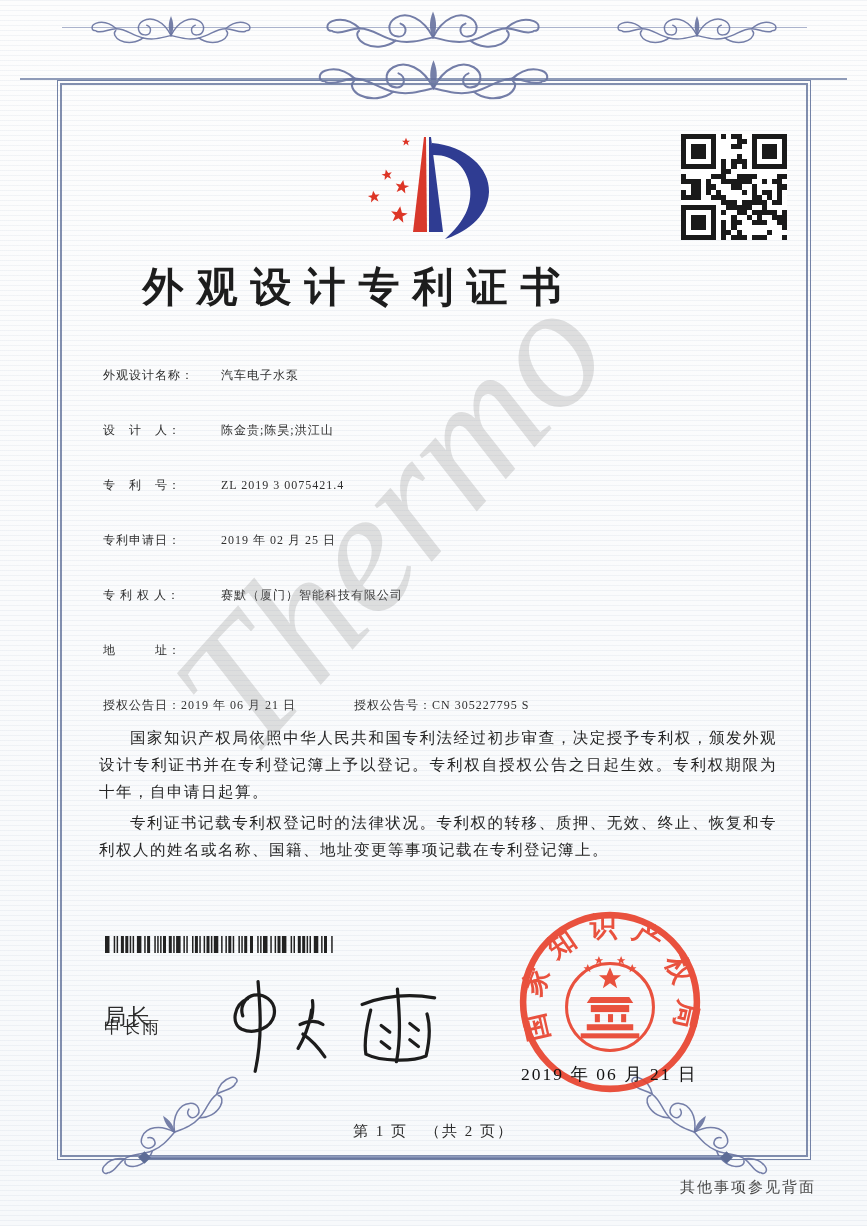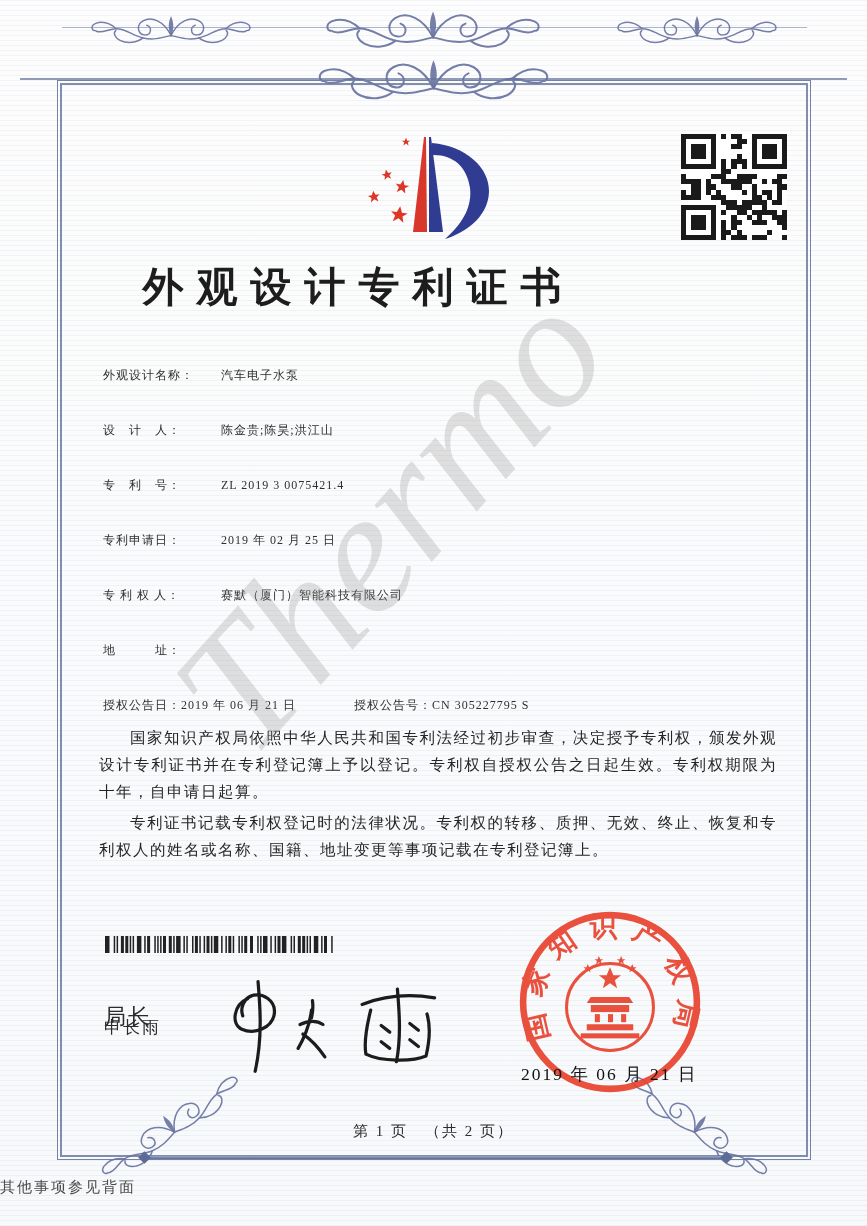--- a/index.html
+++ b/index.html
@@ -43,21 +43,21 @@
   .watermark{
     position:absolute;left:40px;top:260px;width:700px;text-align:center;
     font-size:175px;font-style:italic;font-weight:400;color:#8d8d8d;opacity:.26;
     transform:rotate(-48deg);transform-origin:50% 50%;top:420px;
     pointer-events:none;z-index:9;font-family:"Liberation Serif", serif;
   }
   .sig-title{position:absolute;left:104px;top:1002px;font-size:22px;letter-spacing:2px;}
   .sig-name{position:absolute;left:104px;top:1016px;font-size:17px;letter-spacing:2px;}
   .seal-date{position:absolute;left:521px;top:1062px;font-size:17.5px;letter-spacing:2px;color:#111;z-index:5;}
   .page-info{position:absolute;left:0;top:1122px;width:867px;text-align:center;font-size:15px;letter-spacing:2px;}
-  .back-note{position:absolute;left:0;top:1178px;width:800px;text-align:left;font-size:15px;letter-spacing:2px;color:#4a4a4a;}
+  .back-note{position:absolute;left:0;top:1178px;width:800px;text-align:right;font-size:15px;letter-spacing:2px;color:#4a4a4a;padding-left:16px;}
   svg{display:block;}
 </style>
 </head>
 <body>
 
 <div class="page">
 
   <svg width="0" height="0" style="position:absolute">
     <defs>
       <polygon id="star" points="0,-10 2.94,-3.09 9.51,-3.09 4.19,1.18 6.12,8.09 0,3.8 -6.12,8.09 -4.19,1.18 -9.51,-3.09 -2.94,-3.09"></polygon>

